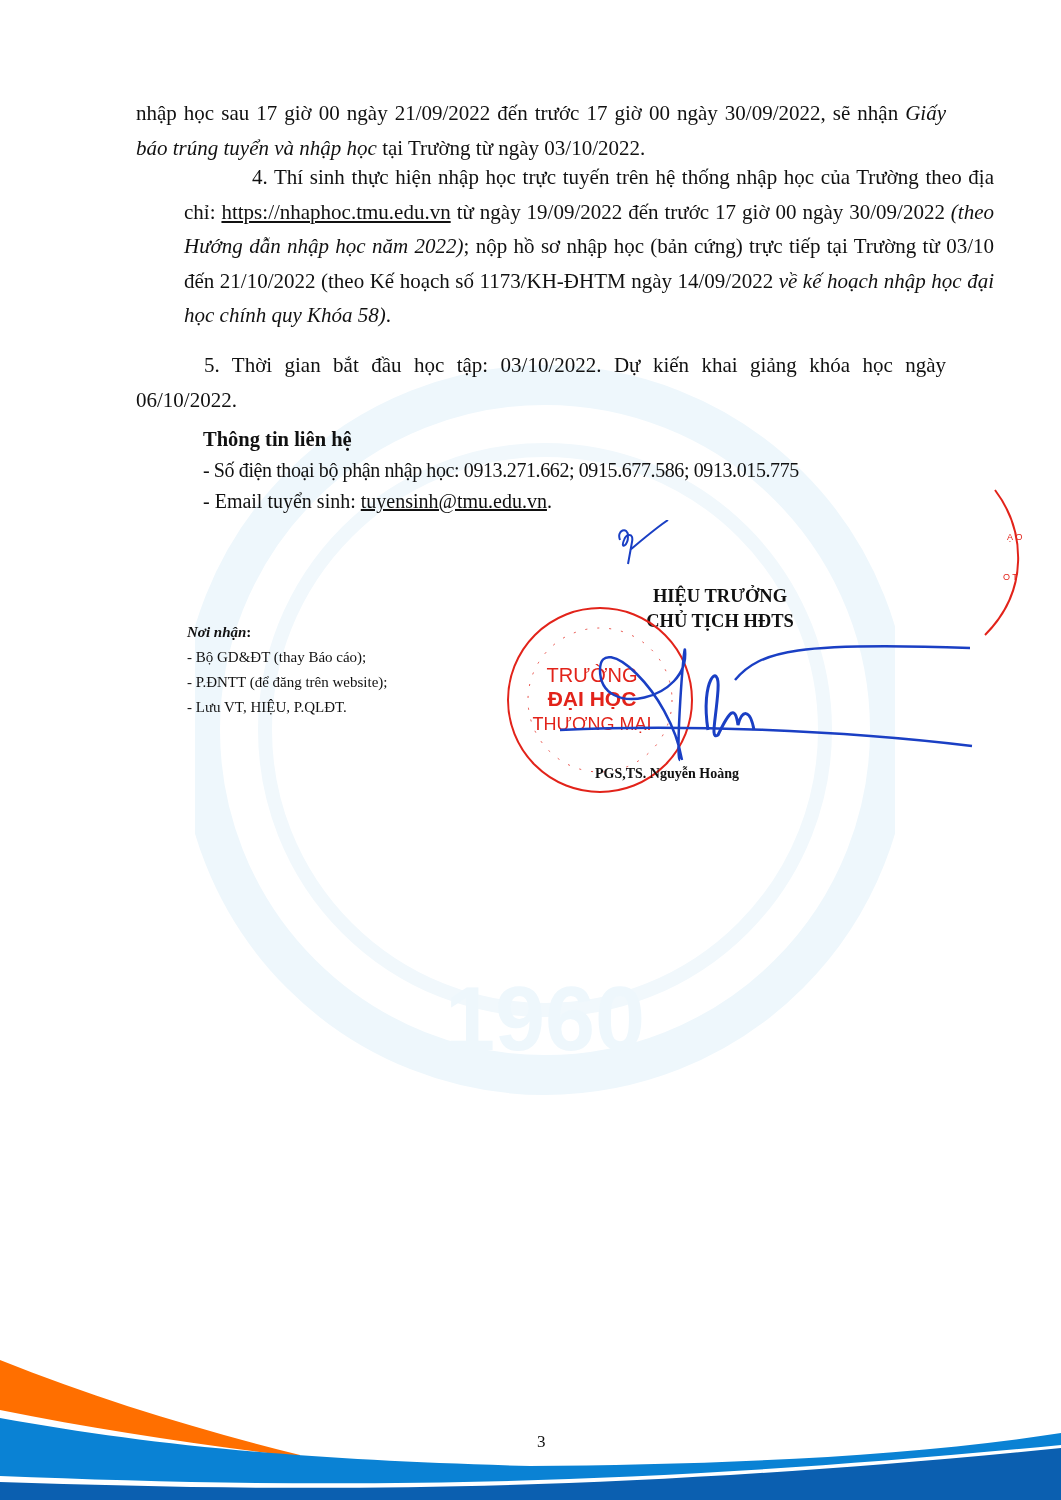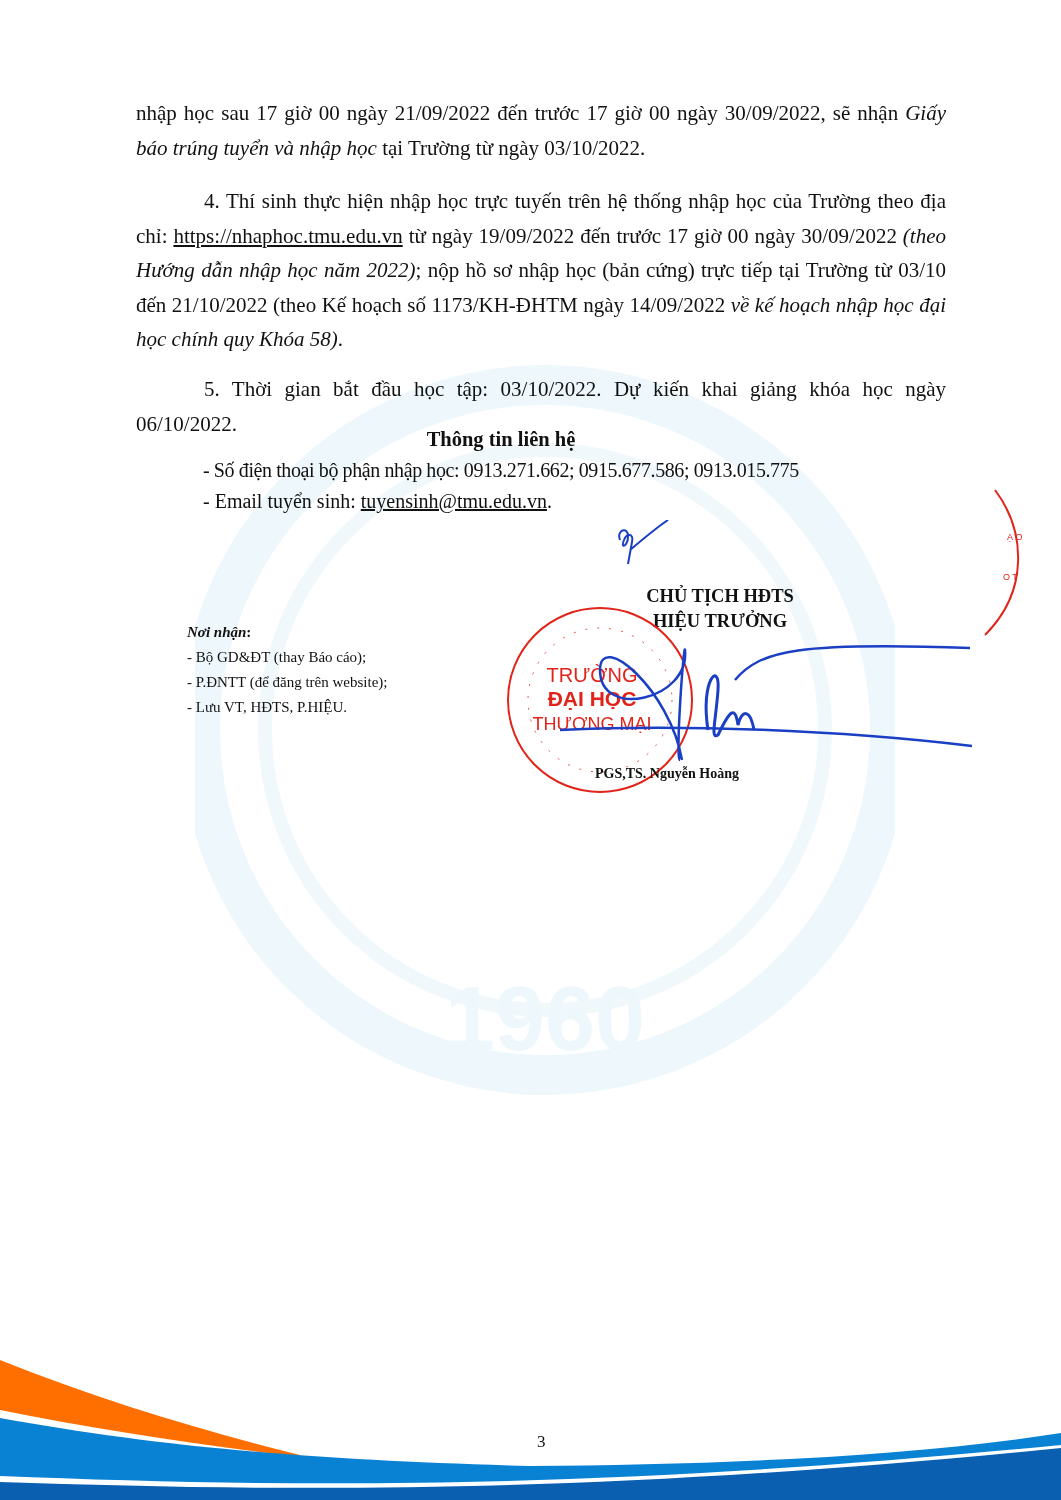--- a/index.html
+++ b/index.html
@@ -9,24 +9,24 @@
     font-family:"Liberation Serif", "DejaVu Serif", serif;
     color:#111;
   }
   .watermark { position:absolute; left:195px; top:330px; width:700px; height:800px; pointer-events:none; }
   .page-text { position:absolute; left:136px; width:810px; font-size:21px; line-height:34.5px; }
   .para { margin:0; text-align:justify; }
   .indent { text-indent:68px; }
   .it { font-style:italic; }
   .ul { text-decoration:underline; }
   #p-top { top:96px; }
-  #p4 { top:184px; }
-  #p5 { top:348px;margin-top:24px; }
+  #p4 { top:160px;margin-left:48px; }
+  #p5 { top:348px; }
   .contact { position:absolute; left:203px; top:424px; font-size:20px; line-height:31px; }
-  .contact .title { font-weight:bold; font-size:20.5px;text-align:center; }
+  .contact .title { font-weight:bold; font-size:20.5px; }
   .recipients { position:absolute; left:187px; top:620px; font-size:15px; line-height:25px; }
   .recipients .title { font-weight:bold; font-style:italic; }
   .sig-block { position:absolute; left:560px; top:584px; width:320px; text-align:center; font-weight:bold; font-size:18.5px; line-height:25px; }
   .sig-name { position:absolute; left:595px; top:766px; font-weight:bold; font-size:14px; }
   .stamp { position:absolute; left:500px; top:600px; width:200px; height:200px; }
   .stamp-edge { position:absolute; left:955px; top:480px; width:106px; height:160px; }
   .signature { position:absolute; left:560px; top:620px; width:420px; height:150px; }
   .initials { position:absolute; left:612px; top:520px; width:60px; height:50px; }
   .footer-band { position:absolute; left:0; top:1330px; width:1061px; height:170px; }
   .page-number { position:absolute; left:537px; top:1432px; font-size:17px; }
@@ -65,26 +65,26 @@
 </div>
 
 <svg class="initials" viewBox="0 0 60 50">
   <path d="M8 20 C4 10, 16 6, 16 16 C16 26, 8 30, 12 20 C14 14, 22 12, 20 22 L16 44 M18 30 C30 20, 44 8, 56 0" fill="none" stroke="#1a3fc4" stroke-width="2"></path>
 </svg>
 
 <div class="recipients">
   <div><span class="title">Nơi nhận</span><span style="font-weight:bold">:</span></div>
   <div>- Bộ GD&amp;ĐT (thay Báo cáo);</div>
   <div>- P.ĐNTT (để đăng trên website);</div>
-  <div>- Lưu VT, HĐTS, P.HIỆU.</div>
+  <div>- Lưu VT, HIỆU, P.QLĐT.</div>
 </div>
 
 <div class="sig-block">
+  <div>HIỆU TRƯỞNG</div>
   <div>CHỦ TỊCH HĐTS</div>
-  <div>HIỆU TRƯỞNG</div>
 </div>
 
 <svg class="stamp" viewBox="0 0 200 200">
   <circle cx="100" cy="100" r="92" fill="none" stroke="#e2231a" stroke-width="2"></circle>
   <circle cx="100" cy="100" r="72" fill="none" stroke="#e2231a" stroke-width="0.8" stroke-dasharray="2 10"></circle>
   <text x="92" y="82" text-anchor="middle" font-family="Liberation Sans, sans-serif" font-size="20" fill="#e2231a">TRƯỜNG</text>
   <text x="92" y="106" text-anchor="middle" font-family="Liberation Sans, sans-serif" font-weight="bold" font-size="21" fill="#e2231a">ĐẠI HỌC</text>
   <text x="92" y="130" text-anchor="middle" font-family="Liberation Sans, sans-serif" font-size="18" fill="#e2231a">THƯƠNG MẠI</text>
 </svg>
 

